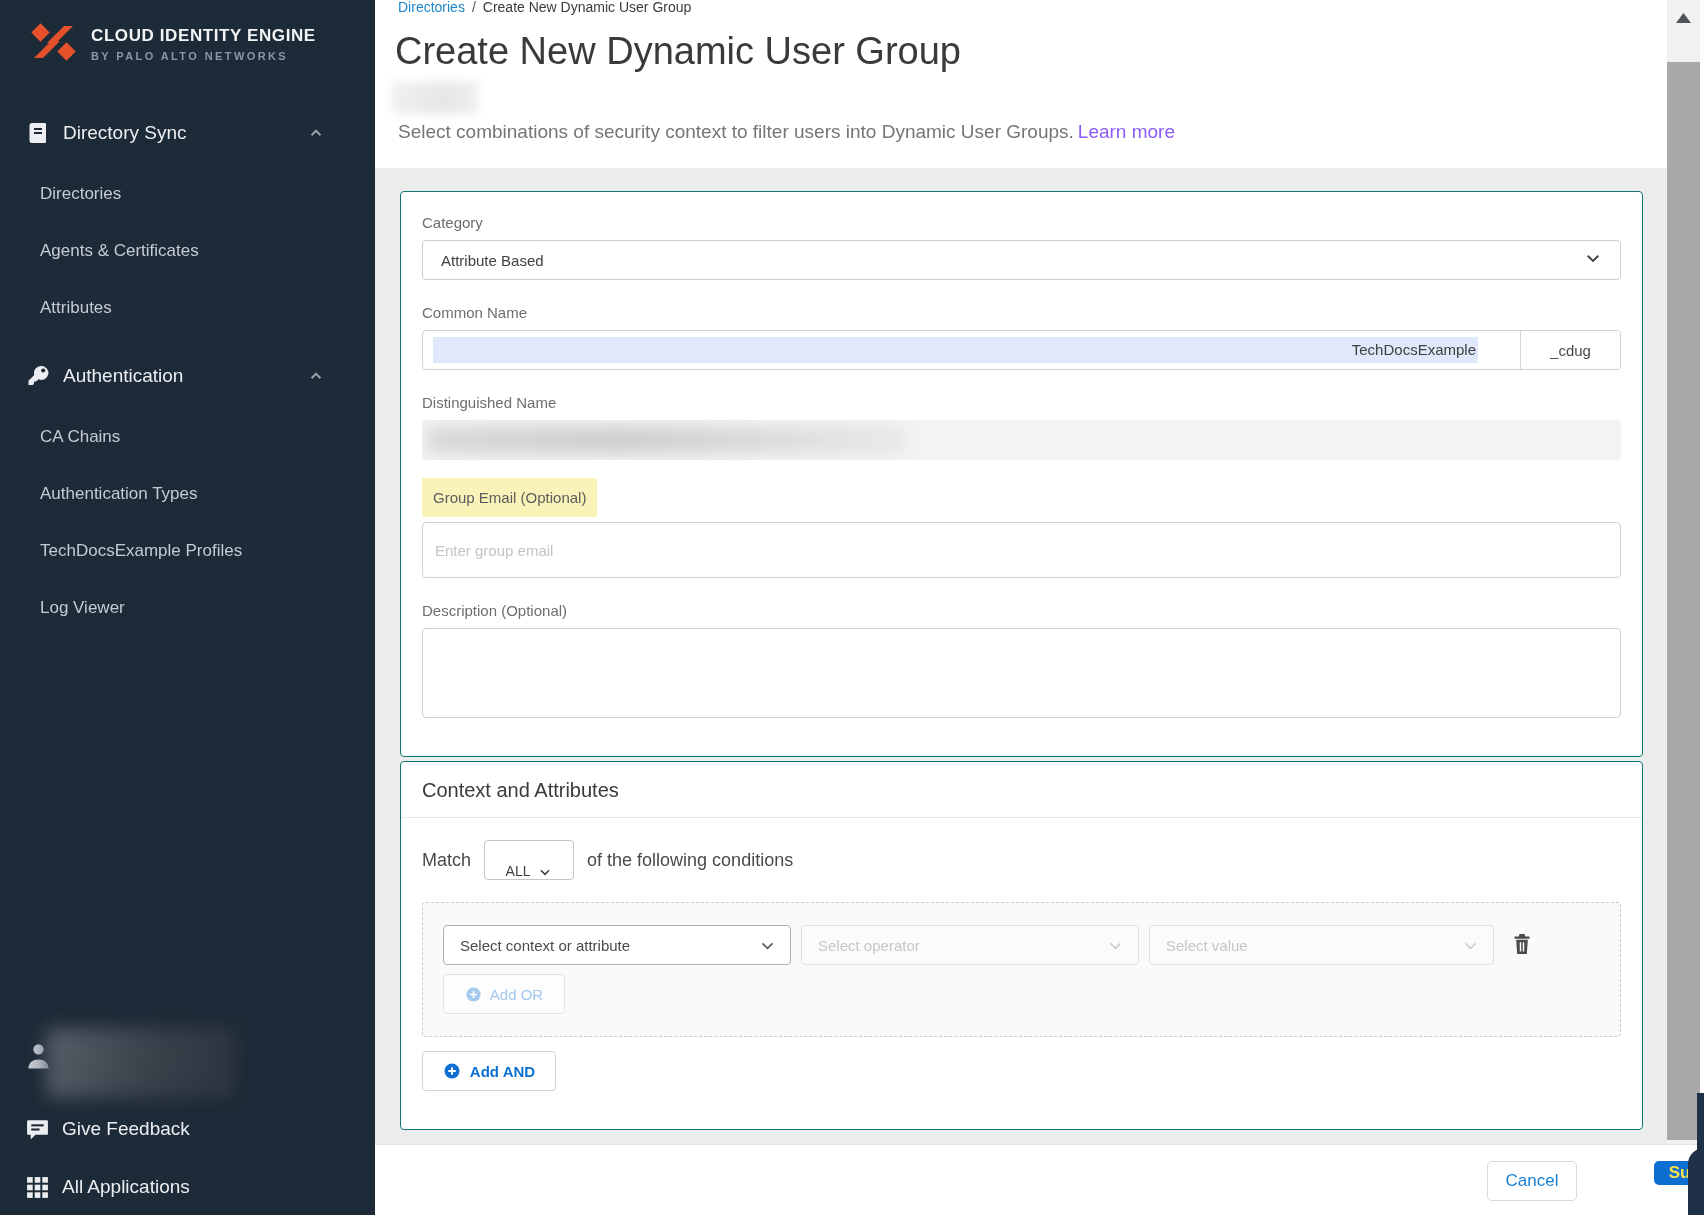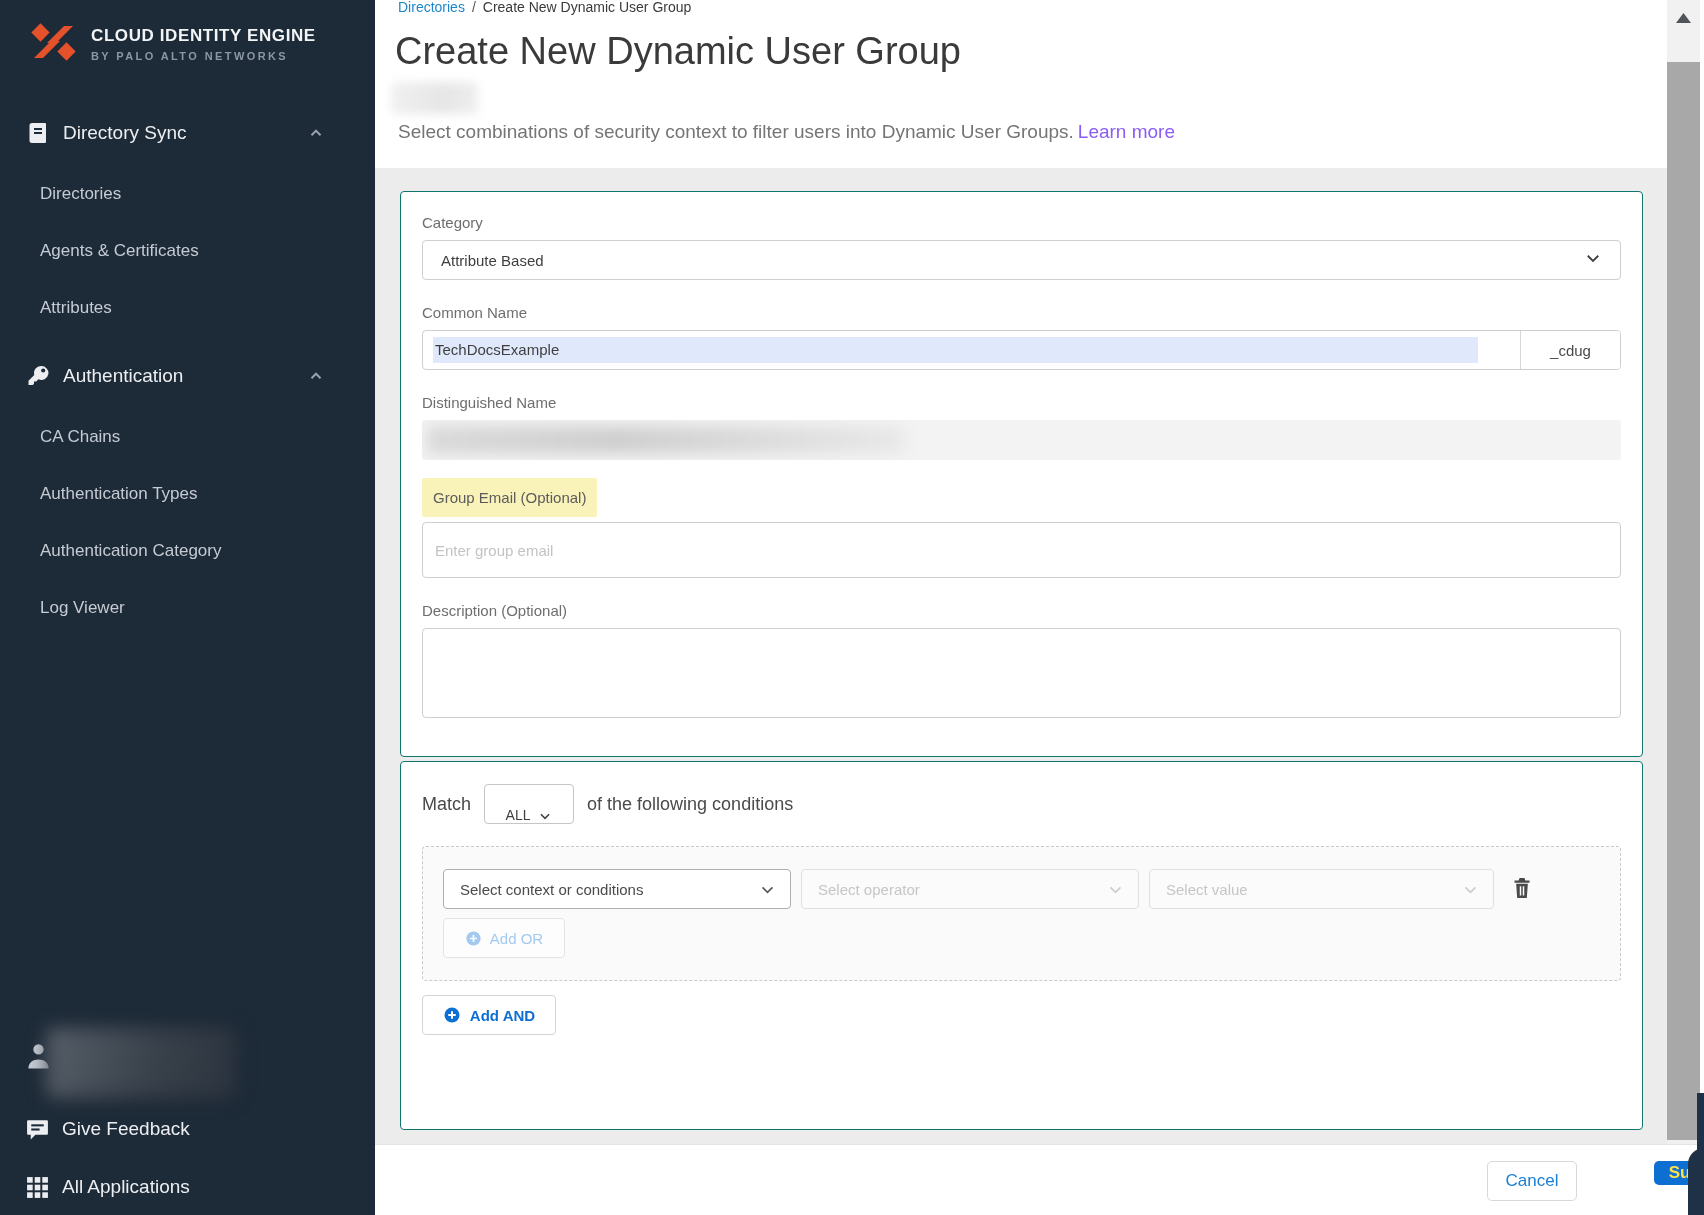--- a/index.html
+++ b/index.html
@@ -45,21 +45,21 @@
 
   .field-label { font-size:15px; color:#6e6e6e; margin-bottom:9px; }
   .select { height:40px; border:1px solid #cfcfcf; border-radius:4px; background:#fff; display:flex;
     align-items:center; padding:0 18px; cursor:pointer; }
   .select-value { flex:1; font-size:15px; color:#3f3f3f; }
   .mb24 { margin-bottom:24px;gap:36px; }
   .mb18 { margin-bottom:18px; }
 
   .cn-group { height:40px; border:1px solid #cfcfcf; border-radius:4px; display:flex; overflow:hidden; background:#fff; }
   .cn-value { flex:1; display:flex; align-items:center; padding:0 6px 0 10px; }
-  .selection { display:block; width:100%; background:#e0e9fc; font-size:15px; color:#3f3f3f; padding:4px 2px 5px 2px; }
+  .selection { display:block; width:100%; background:#e0e9fc; font-size:15px; color:#3f3f3f; padding:4px 2px 5px 2px;text-align:right; }
   .cn-suffix { width:100px; border-left:1px solid #d6d6d6; display:flex; align-items:center; justify-content:center;
     font-size:15px; color:#4a4a4a; background:#fff; }
 
   .dn-field { position:relative; height:40px; background:#f3f3f3; border-radius:3px; overflow:hidden; }
   .dn-blur { position:absolute; left:5px; top:6px; width:478px; height:28px; border-radius:4px;
     background:linear-gradient(100deg,#dadada 0%,#cfcfcf 40%,#dedede 75%,#e9e9e9 100%); filter:blur(7px); }
 
   .yellow-label { display:inline-block; background:#f9f3b9; color:#5c5c5c; font-size:15px; padding:11px 11px; border-radius:2px; }
   .text-input { width:100%; height:56px; border:1px solid #cfcfcf; border-radius:4px; font-size:15px; color:#3f3f3f;
     padding:0 12px; outline:none; font-family:"Liberation Sans", sans-serif; }
@@ -153,21 +153,21 @@
       </span>
       <span class="nav-label">Authentication</span>
       <span class="chev">
         <svg width="18" height="18" viewBox="0 0 24 24">
             <path d="M6 15l6-6 6 6" stroke="#98a1ac" stroke-width="2.6" fill="none"></path>
           </svg>
       </span>
     </div>
     <div class="nav-item" style="top:427px">CA Chains</div>
     <div class="nav-item" style="top:484px">Authentication Types</div>
-    <div class="nav-item" style="top:541px">Authentication Category</div>
+    <div class="nav-item" style="top:541px">TechDocsExample Profiles</div>
     <div class="nav-item" style="top:598px">Log Viewer</div>
 
 
     <span class="user-icon">
       <svg width="27" height="30" viewBox="0 0 24 26">
         <circle cx="12" cy="8" r="4.6" fill="#c6ccd4"></circle>
         <path d="M3 25c0-5.2 4-8 9-8s9 2.8 9 8z" fill="#c6ccd4"></path>
       </svg>
     </span>
     <div class="user-blur"></div>
@@ -244,36 +244,37 @@
     </div>
     <div style="margin-top:5px" class="mb24">
       <input class="text-input" type="text" placeholder="Enter group email" style="">
     </div>
 
     <div class="field-label">Description (Optional)</div>
     <textarea class="desc-area" style=""></textarea>
   </section>
 
   <section class="card card2">
+    <div class="card2-header">Context and Attributes</div>
     <div class="card2-body">
       <div class="match-row">
         <span>Match</span>
         <span class="match-select">
           <span>ALL</span>
           <svg width="14" height="14" viewBox="0 0 24 24">
               <path d="M5 9l7 7 7-7" stroke="#3f3f3f" stroke-width="2.6" fill="none"></path>
             </svg>
         </span>
         <span>of the following conditions</span>
       </div>
 
       <div class="dashed-box">
         <div class="dd-row">
           <div class="dd dd-enabled">
-            <span class="dd-text">Select context or conditions</span>
+            <span class="dd-text">Select context or attribute</span>
             <svg width="17" height="17" viewBox="0 0 24 24">
                 <path d="M5 9l7 7 7-7" stroke="#5a5a5a" stroke-width="2.4" fill="none"></path>
               </svg>
           </div>
           <div class="dd dd-disabled dd-op">
             <span class="dd-text">Select operator</span>
             <svg width="17" height="17" viewBox="0 0 24 24">
                 <path d="M5 9l7 7 7-7" stroke="#cccccc" stroke-width="2.4" fill="none"></path>
               </svg>
           </div>

